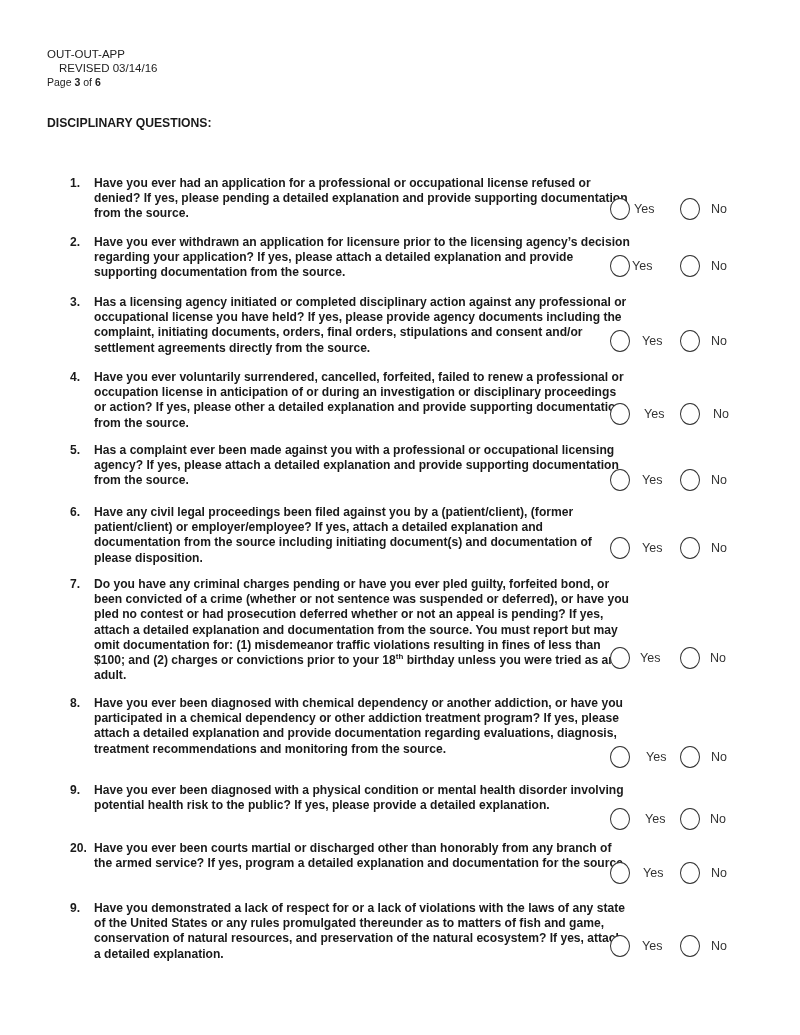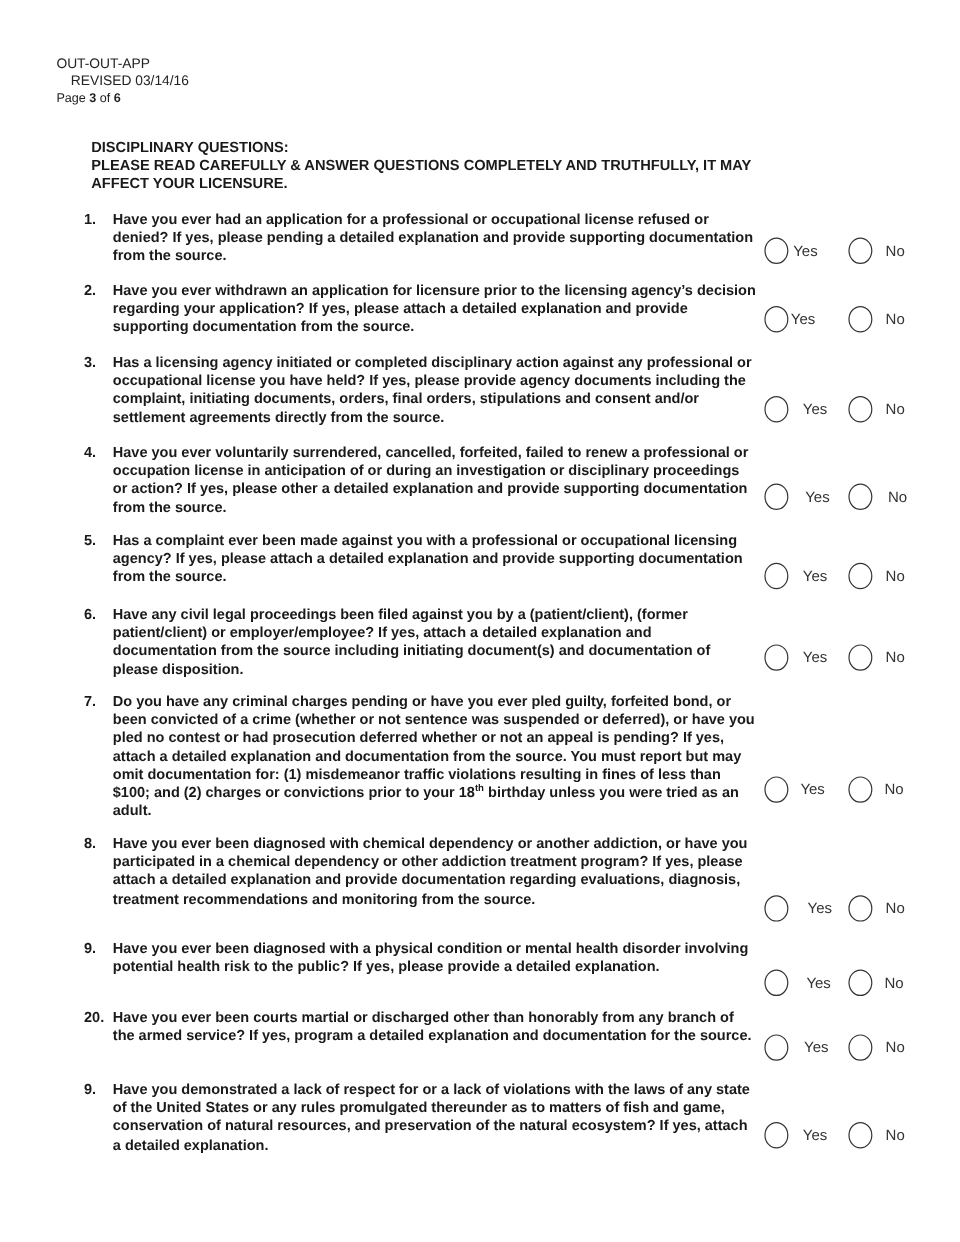--- a/index.html
+++ b/index.html
@@ -7,46 +7,45 @@
     width: 800px; height: 1035px; position: relative; overflow: hidden;
     font-family: "Liberation Sans", sans-serif; color: #1a1a1a;
   }
   .hdr { position: absolute; left: 47px; font-size: 11.5px; line-height: 14px; color: #222; }
   .hdr.l1 { top: 47px; }
   .hdr.l2 { top: 61px; padding-left: 12px; }
   .hdr.l3 { top: 75px; font-size: 10.5px; }
   .hdr.l3 b { font-weight: bold; }
   .title {
     position: absolute; left: 47px; top: 116px; width: 600px;
-    font-weight: bold; font-size: 12.2px; line-height: 15px; color: #1a1a1a; margin-left: 29px;
+    font-weight: bold; font-size: 12.2px; line-height: 15px; color: #1a1a1a;
   }
   .q {
     position: absolute; left: 70px; width: 560px;
     font-weight: bold; font-size: 12.1px; line-height: 15.2px; color: #1a1a1a;
   }
   .q .num { position: absolute; left: 0; top: 0; }
   .q .txt { display: block; padding-left: 24px; }
   .q sup { font-size: 8px; line-height: 0; }
-  .radio-group { position: absolute; left: 637px; width: 140px; height: 24px; }
+  .radio-group { position: absolute; left: 610px; width: 140px; height: 24px; }
   .radio {
     position: absolute; top: 0; width: 20px; height: 22px;
     border: 1.6px solid #333; border-radius: 50%; box-sizing: border-box; background: #fff;
   }
   .radio-label { position: absolute; top: 4px; font-size: 12.5px; color: #333; }
 </style>
 </head>
 <body>
 
 <div class="hdr l1">OUT-OUT-APP</div>
 <div class="hdr l2">REVISED 03/14/16</div>
 <div class="hdr l3"><span>Page </span><b>3</b><span> of </span><b>6</b></div>
 
 <div class="title">
   <div>DISCIPLINARY QUESTIONS:</div>
-  <div>PLEASE READ CAREFULLY &amp; ANSWER QUESTIONS COMPLETELY AND TRUTHFULLY, IT MAY AFFECT YOUR LICENSURE.</div>
 </div>
 
 <div class="q" style="top:176px;">
   <span class="num">1.</span>
   <span class="txt">Have you ever had an application for a professional or occupational license refused or denied? If yes, please pending a detailed explanation and provide supporting documentation from the source.</span>
 </div>
 <div class="radio-group" style="top:198px;">
   <span class="radio" style="left:0;"></span>
   <span class="radio-label" style="left:24px;">Yes</span>
   <span class="radio" style="left:70px;"></span>

